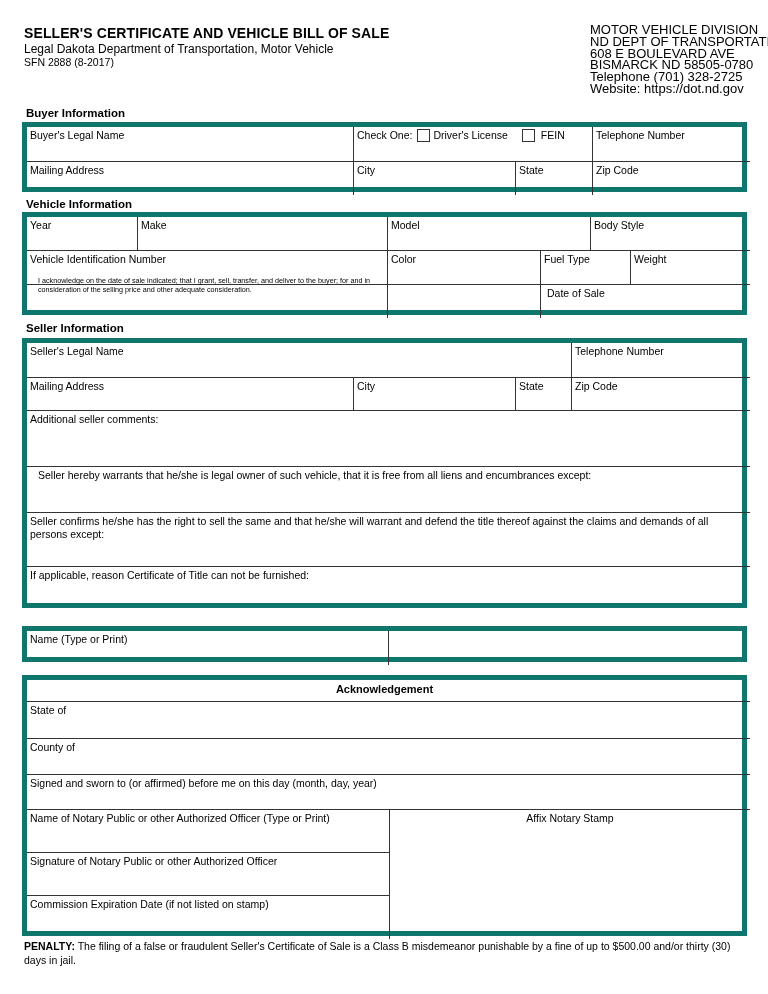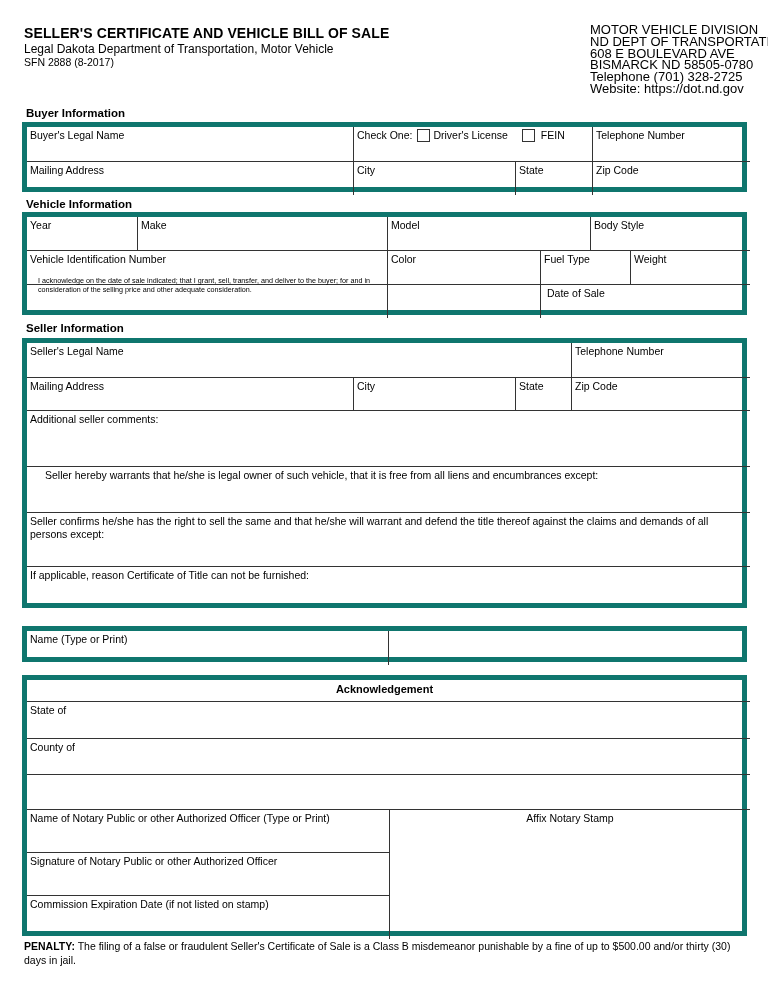--- a/index.html
+++ b/index.html
@@ -139,21 +139,21 @@
   </div>
   <div class="cell" style="left:489px; top:35px; width:55px; height:32px;">
     <span>State</span>
   </div>
   <div class="cell" style="left:545px; top:35px; width:178px; height:32px;">
     <span>Zip Code</span>
   </div>
   <div class="cell" style="left:0; top:68px; width:723px; height:55px;">
     <span>Additional seller comments:</span>
   </div>
-  <div class="cell" style="left:15px; top:124px; width:723px; height:45px;">
+  <div class="cell" style="left:8px; top:124px; width:723px; height:45px;">
     <span>Seller hereby warrants that he/she is legal owner of such vehicle, that it is free from all liens and encumbrances except:</span>
   </div>
   <div class="cell" style="left:0; top:170px; width:723px; height:53px;">
     <span>Seller confirms he/she has the right to sell the same and that he/she will warrant and defend the title thereof against the claims and demands of all persons except:</span>
   </div>
   <div class="cell" style="left:0; top:224px; width:723px; height:44px;">
     <span>If applicable, reason Certificate of Title can not be furnished:</span>
   </div>
 </div>
 
@@ -173,20 +173,23 @@
   <div class="hl" style="left:0; top:172px; width:362px;"></div>
   <div class="hl" style="left:0; top:215px; width:362px;"></div>
   <div class="vl" style="left:362px; top:129px; height:130px;"></div>
 
   <div class="cell" style="left:0; top:22px; width:723px; height:36px;">
     <span>State of</span>
   </div>
   <div class="cell" style="left:0; top:59px; width:723px; height:35px;">
     <span>County of</span>
   </div>
+  <div class="cell" style="left:0; top:95px; width:723px; height:34px;">
+    <span>Signed and sworn to (or affirmed) before me on this day (month, day, year)</span>
+  </div>
   <div class="cell" style="left:0; top:130px; width:362px; height:42px;">
     <span>Name of Notary Public or other Authorized Officer (Type or Print)</span>
   </div>
   <div class="cell" style="left:0; top:173px; width:362px; height:42px;">
     <span>Signature of Notary Public or other Authorized Officer</span>
   </div>
   <div class="cell" style="left:0; top:216px; width:362px; height:43px;">
     <span>Commission Expiration Date (if not listed on stamp)</span>
   </div>
   <div class="cell" style="left:363px; top:130px; width:360px; height:129px; text-align:center;">

